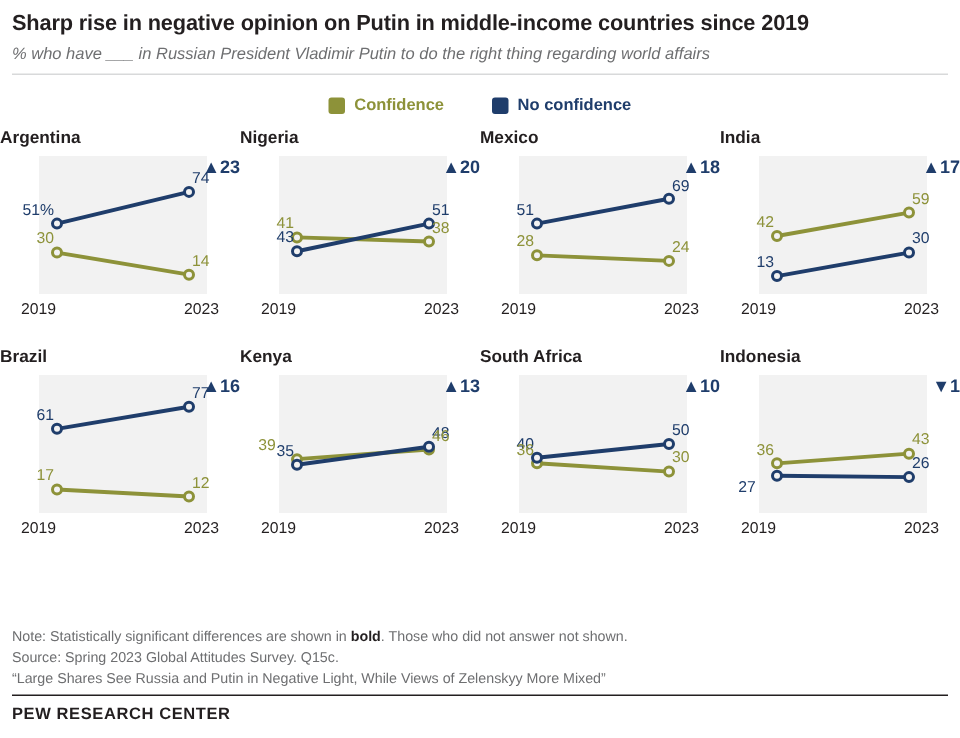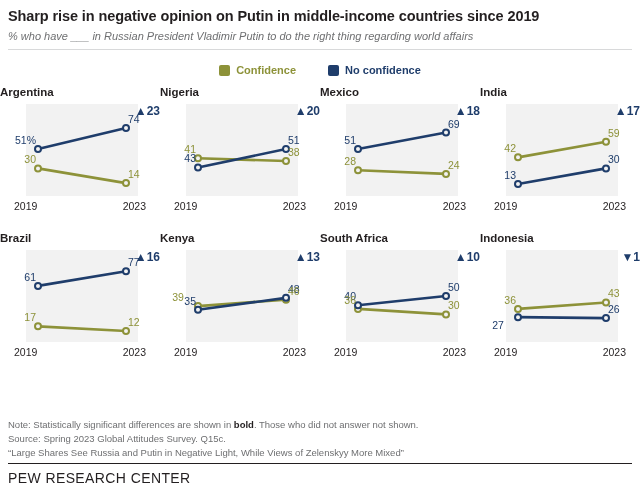--- a/index.html
+++ b/index.html
@@ -58,21 +58,21 @@
   .val.conf{color:#8d9239;}
   .val.noconf{color:#1f3d6b;}
 
   .notes{
     position:absolute;left:8px;top:418px;width:624px;
     font-size:9.5px;color:#6e6f71;line-height:1.45;
   }
   .notes b{color:#231f20;}
   .footer-rule{position:absolute;left:8px;top:463px;width:624px;height:1px;background:#231f20;}
   .brand{
-    position:absolute;left:8px;top:470px;font-size:14px;font-weight:normal;
+    position:absolute;left:8px;top:470px;font-size:11px;font-weight:bold;
     letter-spacing:0.4px;color:#231f20;
   }
 </style>
 </head>
 <body>
 
 <div class="wrap">
 
   <div class="title">Sharp rise in negative opinion on Putin in middle-income countries since 2019</div>
   <div class="subtitle">% who have ___ in Russian President Vladimir Putin to do the right thing regarding world affairs</div>

